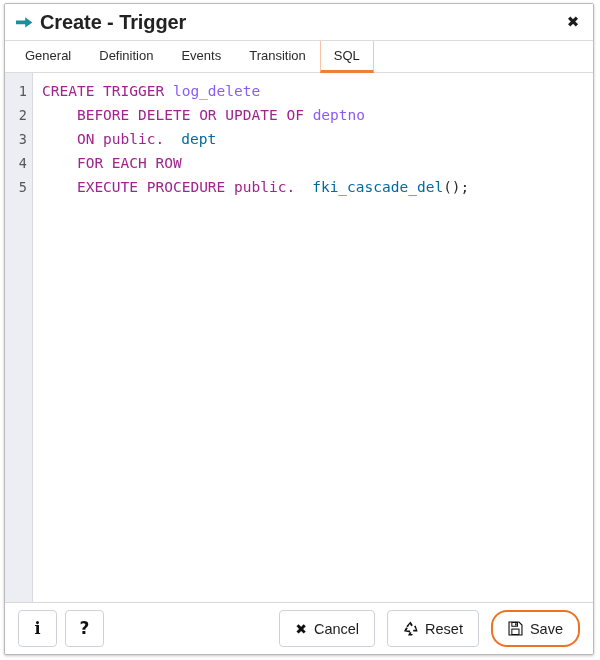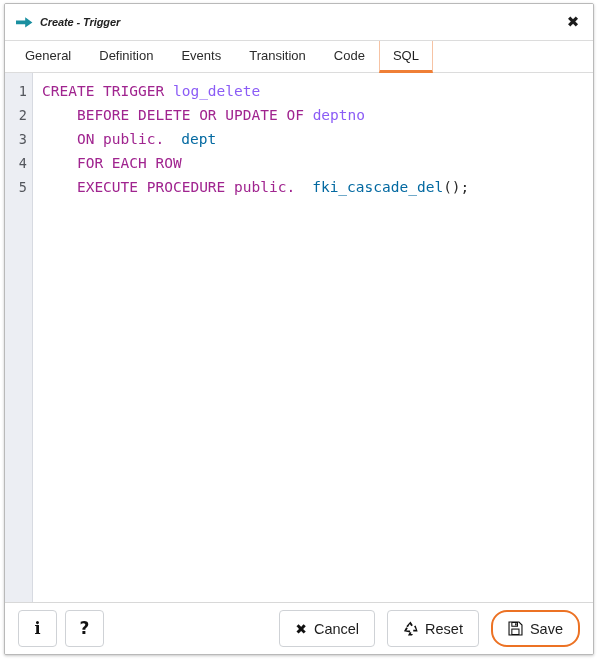--- a/index.html
+++ b/index.html
@@ -43,27 +43,26 @@
     box-sizing: border-box;
   }
   .title-icon {
     width: 17px;
     height: 15px;
     margin-right: 7px;
     flex: 0 0 auto;
     display: block;
   }
   .title-text {
-    font-size: 11px;
+    font-size: 20px;
     font-weight: bold;
     color: #222222;
     letter-spacing: -0.1px;
     flex: 1 1 auto;
     white-space: nowrap;
-    font-style: italic;
   }
   .close-btn {
     width: 20px;
     height: 20px;
     display: flex;
     align-items: center;
     justify-content: center;
     color: #1b1b1b;
     font-size: 15px;
     font-weight: bold;
@@ -226,21 +225,20 @@
     </svg>
     <div class="title-text">Create - Trigger</div>
     <div class="close-btn">✖</div>
   </div>
 
   <div class="tabbar">
     <div class="tab">General</div>
     <div class="tab">Definition</div>
     <div class="tab">Events</div>
     <div class="tab">Transition</div>
-    <div class="tab">Code</div>
     <div class="tab active">SQL</div>
   </div>
 
   <div class="code-area">
     <div class="gutter">
       <div class="ln">1</div>
       <div class="ln">2</div>
       <div class="ln">3</div>
       <div class="ln">4</div>
       <div class="ln">5</div>

